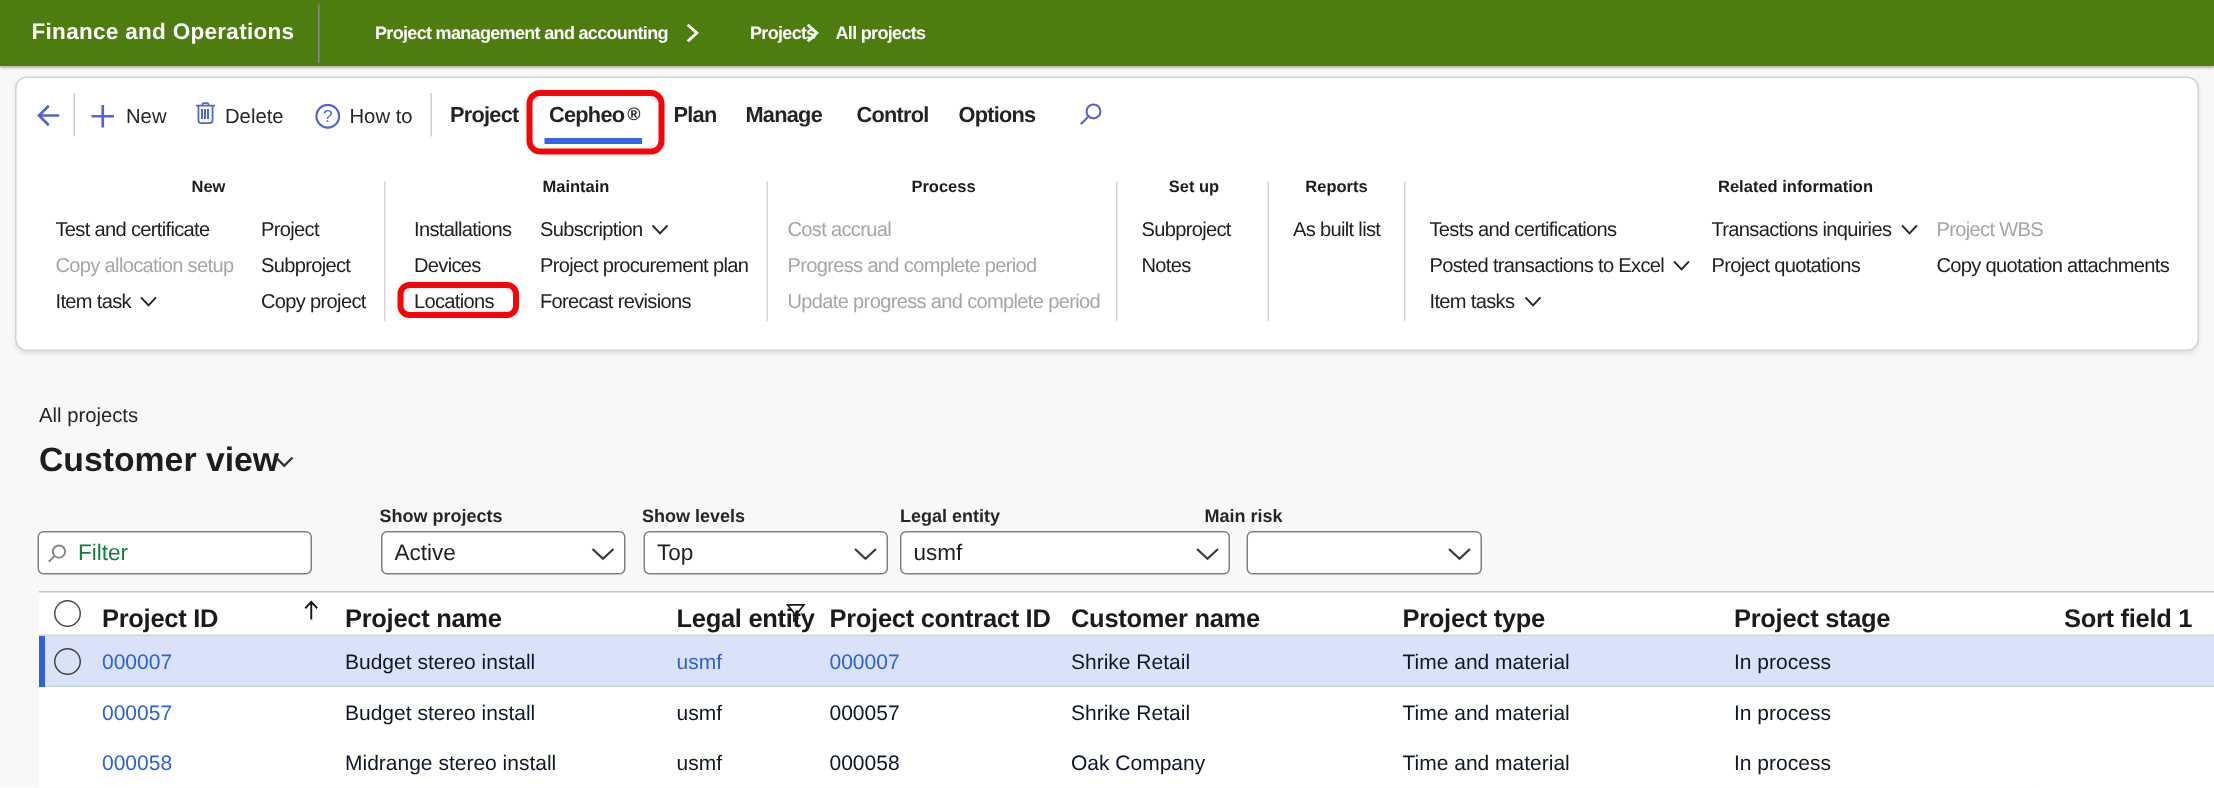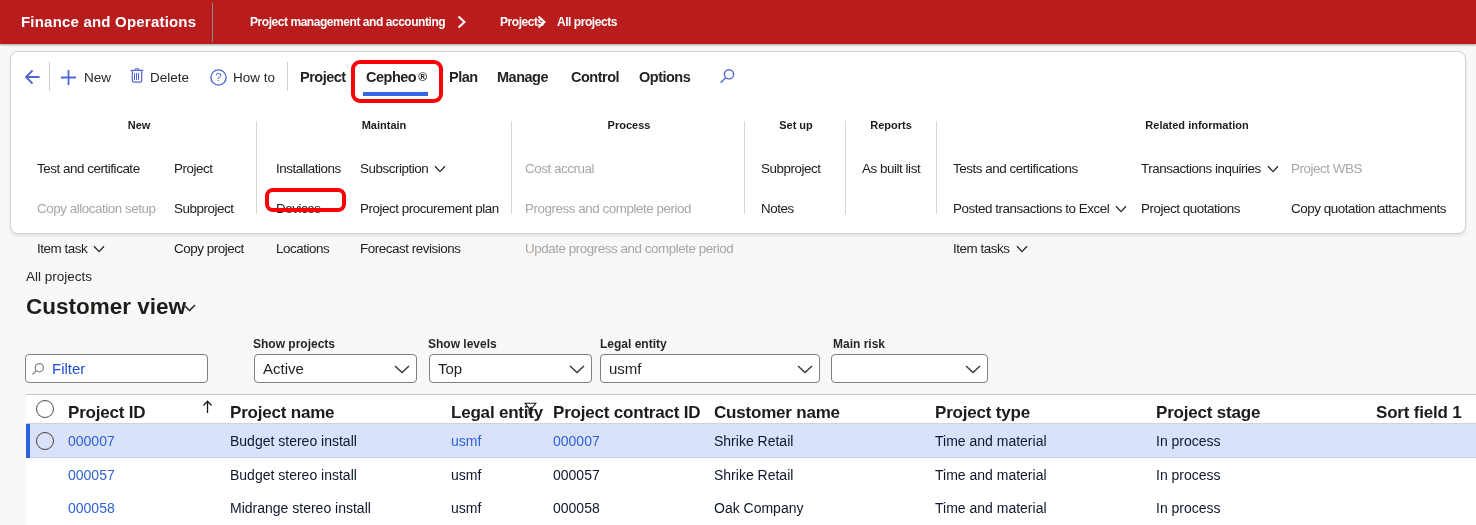--- a/index.html
+++ b/index.html
@@ -1,37 +1,37 @@
 <!DOCTYPE html>
 <html><head>
 <meta charset="utf-8">
 <style>
   * { margin:0; padding:0; box-sizing:border-box; }
   body { font-family:"Liberation Sans",sans-serif; }
   #page { position:relative; width:1476px; height:525px; background:#f9f8f7; overflow:hidden; }
   .abs { position:absolute; }
 
   
-  #topbar { position:absolute; left:0; top:0; width:1476px; height:44px; background:#b91c1c; box-shadow:0 1px 2px rgba(0,0,0,0.35); }
+  #topbar { position:absolute; left:0; top:0; width:1476px; height:44px; background:#4d7c0f; box-shadow:0 1px 2px rgba(0,0,0,0.35); }
   #appname { position:absolute; left:21px; top:13px; font-size:15px; font-weight:bold; color:#fff; letter-spacing:0.2px; }
   #tbsep { position:absolute; left:212px; top:3px; width:1px; height:39px; background:#8a8a8a; }
   .crumb { position:absolute; top:15px; font-size:12px; font-weight:bold; letter-spacing:-0.45px; color:#fff; }
 
   
   #panel { position:absolute; left:10px; top:51px; width:1456px; height:183px; background:#fff; border:1px solid #d5d3d1; border-radius:8px; box-shadow:0 1.6px 3.6px rgba(0,0,0,0.09); }
 
   .btxt { position:absolute; top:70px; font-size:13.5px; color:#262626; white-space:nowrap; }
   .tab  { position:absolute; top:68.5px; font-size:14.5px; letter-spacing:-0.5px; font-weight:bold; color:#242424; white-space:nowrap; }
   .vsep { position:absolute; top:62px; width:1px; height:29px; background:#d0cecc; }
 
   
   .ghead { position:absolute; top:119px; font-size:11px; font-weight:bold; color:#1c1c1c; white-space:nowrap; }
   .gdiv  { position:absolute; top:121px; width:1px; height:93px; background:#d8d6d4; }
   .col   { position:absolute; top:141px; font-size:13.4px; letter-spacing:-0.45px; line-height:24px; color:#212121; white-space:nowrap; }
-  .col div { height:24px;margin-top:16px; }
+  .col div { height:24px; }
   .dis   { color:#a8a6a4; }
   .chev  { margin-left:6px; }
 
   .redbox { position:absolute; border:4px solid #f80406; border-radius:9px; }
 
   
   #content { position:absolute; left:26px; top:394px; width:1450px; height:131px; background:#fff; }
 
   
   .flabel { position:absolute; top:337px; font-size:12px; font-weight:bold; color:#262626; }
@@ -172,39 +172,39 @@
   <div class="redbox" style="left:265px;top:188px;width:81px;height:24px;border-width:4px;border-radius:8px;"></div>
 
   <div id="content"></div>
 
   <div class="abs" style="left:26px;top:269px;font-size:13.5px;color:#242424;">All projects</div>
   <div class="abs" style="left:26px;top:294px;font-size:22.5px;font-weight:bold;color:#1f1d1b;">Customer view</div>
   <svg class="abs" style="left:183px;top:304px;" width="13" height="8" viewBox="0 0 13 8">
       <polyline points="1,1 6.5,6.5 12,1" fill="none" stroke="#333" stroke-width="1.6"></polyline>
     </svg>
 
-  <div class="combo" style="left:25px;width:183px;color:#1d4ed8;padding-left:26px;">Filter
+  <div class="combo" style="left:25px;width:183px;color:#15803d;padding-left:26px;">Filter
     <svg style="position:absolute;left:5px;top:7px;" width="14" height="14" viewBox="0 0 14 14">
         <circle cx="8.3" cy="5.7" r="4.1" fill="none" stroke="#8a8886" stroke-width="1.3"></circle>
         <path d="M5.2 8.8 L1.5 12.5" stroke="#8a8886" stroke-width="1.3"></path>
       </svg>
   </div>
   <div class="flabel" style="left:253px;">Show projects</div>
   <div class="combo" style="left:254px;width:163px;">Active<svg width="16" height="9" viewBox="0 0 16 9">
         <polyline points="1,1 8,7.5 15,1" fill="none" stroke="#3d3b39" stroke-width="1.5"></polyline>
       </svg></div>
   <div class="flabel" style="left:428px;">Show levels</div>
   <div class="combo" style="left:429px;width:163px;">Top<svg width="16" height="9" viewBox="0 0 16 9">
         <polyline points="1,1 8,7.5 15,1" fill="none" stroke="#3d3b39" stroke-width="1.5"></polyline>
       </svg></div>
   <div class="flabel" style="left:600px;">Legal entity</div>
   <div class="combo" style="left:600px;width:220px;">usmf<svg width="16" height="9" viewBox="0 0 16 9">
         <polyline points="1,1 8,7.5 15,1" fill="none" stroke="#3d3b39" stroke-width="1.5"></polyline>
       </svg></div>
-  <div class="flabel" style="left:821px;padding-left:12px;">Main risk</div>
+  <div class="flabel" style="left:791px;padding-left:12px;">Main risk</div>
   <div class="combo" style="left:831px;width:157px;">
       <svg width="16" height="9" viewBox="0 0 16 9">
         <polyline points="1,1 8,7.5 15,1" fill="none" stroke="#3d3b39" stroke-width="1.5"></polyline>
       </svg>
     </div>
 
   <div class="abs" style="left:26px;top:394px;width:1450px;height:1px;background:#c6c4c2;"></div>
   <div class="abs" style="left:26px;top:423px;width:1450px;height:1px;background:#d4d2d0;"></div>
 
   <div class="radio" style="left:36px;top:400px;"></div>

